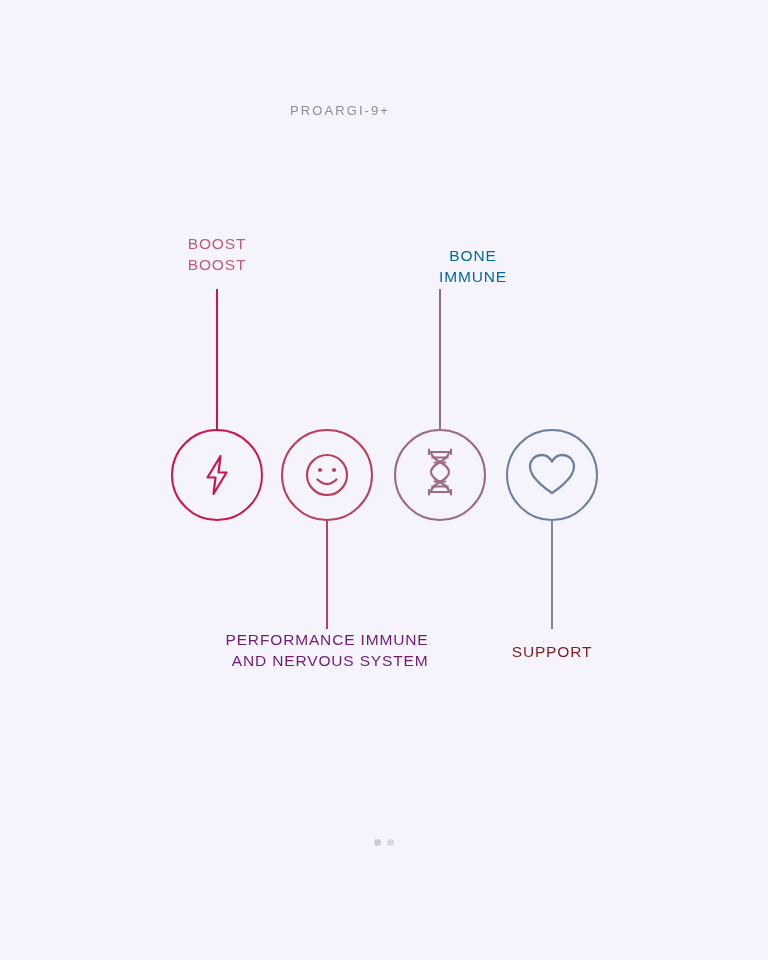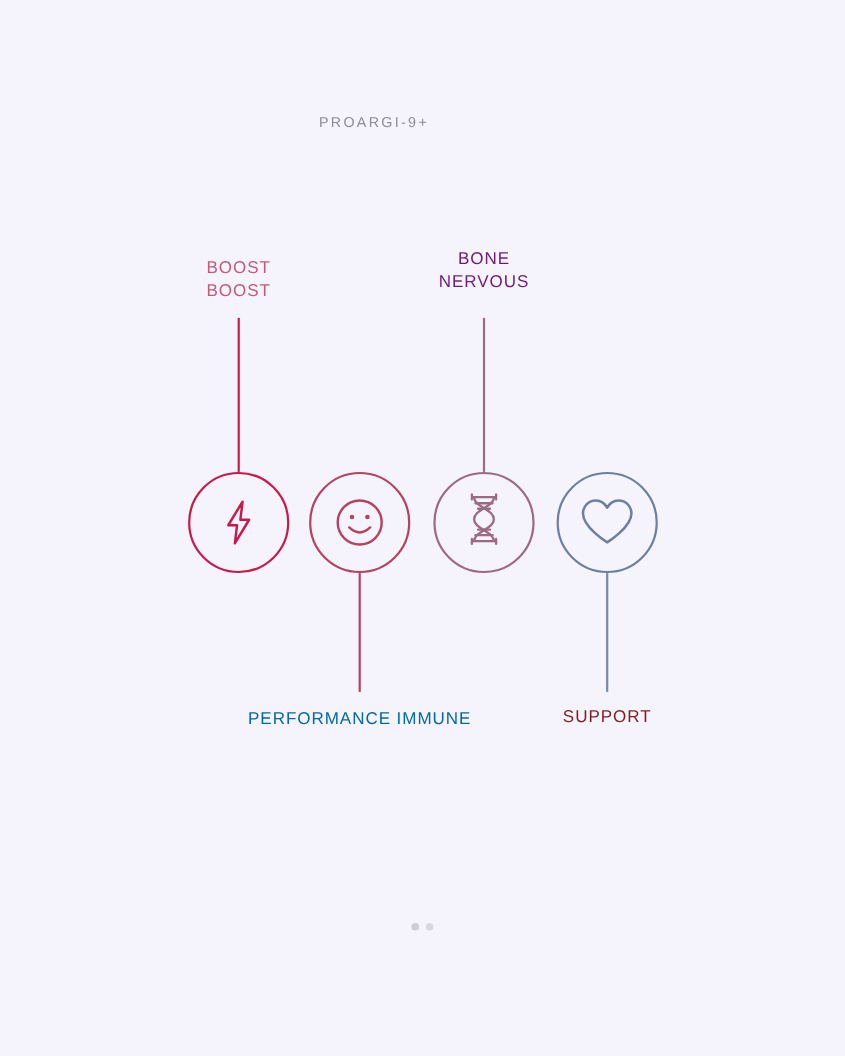--- a/index.html
+++ b/index.html
@@ -133,22 +133,23 @@
           <span style="display: flex;">
     <svg width="58" height="58" viewBox="0 0 58 58" fill="none" stroke="currentColor" stroke-width="2.2" stroke-linecap="round">
       <circle cx="29" cy="29" r="20"></circle>
       <circle cx="22" cy="24" r="2.1" fill="currentColor" stroke="none"></circle>
       <circle cx="36" cy="24" r="2.1" fill="currentColor" stroke="none"></circle>
       <path d="M19.5 33.5 Q29 42.5 38.5 33.5"></path>
     </svg>
           </span>
         </div>
         <div class="stem down" style="height: 108px; background: rgb(182, 66, 95);"></div>
-        <div class="node-label below" style="color: #0369a1; top: 168px; text-align: right;">
+        <div class="node-label below" style="color: #701a75; top: 154px; text-align: right;">
           <span class="ln">PERFORMANCE IMMUNE</span>
+          <span class="ln">AND NERVOUS SYSTEM</span>
         </div>
       </div>
       <div class="node" style="left: 440px; top: 475px;">
         <div class="circle" style="border-color: rgb(155, 106, 132); color: rgb(155, 106, 132);">
           <span style="display: flex;">
     <svg width="44" height="52" viewBox="0 0 44 52" fill="none" stroke="currentColor" stroke-width="2.1" stroke-linecap="round">
       <path d="M13 3 C13 12 31 14 31 23 C31 32 13 34 13 43"></path>
       <path d="M31 3 C31 12 13 14 13 23 C13 32 31 34 31 43"></path>
       <path d="M12 3 L32 3"></path>
       <path d="M12 43 L32 43"></path>
@@ -157,23 +158,23 @@
       <path d="M16.6 32.5 L27.4 32.5"></path>
       <path d="M14.2 37.5 L29.8 37.5"></path>
       <path d="M11 0.5 L11 5"></path>
       <path d="M33 0.5 L33 5"></path>
       <path d="M11 41 L11 45.5"></path>
       <path d="M33 41 L33 45.5"></path>
     </svg>
           </span>
         </div>
         <div class="stem up" style="height: 140px; background: rgb(155, 106, 132);"></div>
-        <div class="node-label above" style="color: #701a75; bottom: 208px;">
+        <div class="node-label above" style="color: #0369a1; bottom: 188px; margin-left: 33px;">
           <span class="ln">BONE</span>
-          <span class="ln">NERVOUS</span>
+          <span class="ln">IMMUNE</span>
         </div>
       </div>
       <div class="node" style="left: 552px; top: 475px;">
         <div class="circle" style="border-color: rgb(110, 127, 158); color: rgb(110, 127, 158);">
           <span style="display: flex;">
     <svg width="52" height="48" viewBox="0 0 52 48" fill="none" stroke="currentColor" stroke-width="2.3" stroke-linejoin="round" stroke-linecap="round">
       <path d="M26 42 C26 42 4 28.5 4 15.8 C4 8.8 9.4 4 15.6 4
                C20.3 4 23.9 6.7 26 10.6 C28.1 6.7 31.7 4 36.4 4
                C42.6 4 48 8.8 48 15.8 C48 28.5 26 42 26 42 Z"></path>
     </svg>

